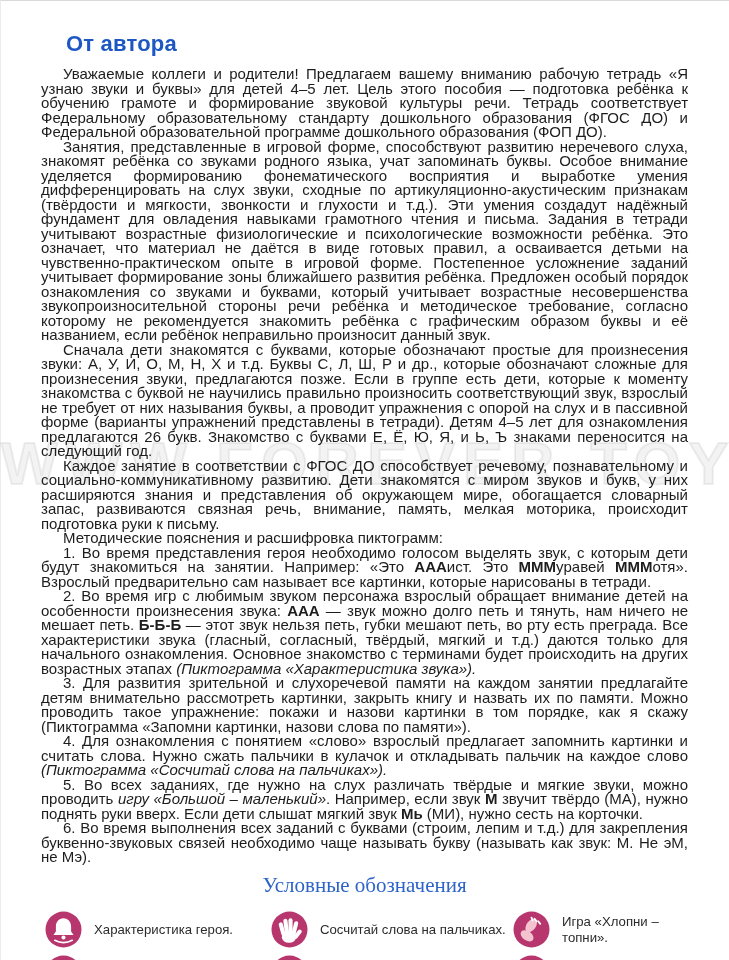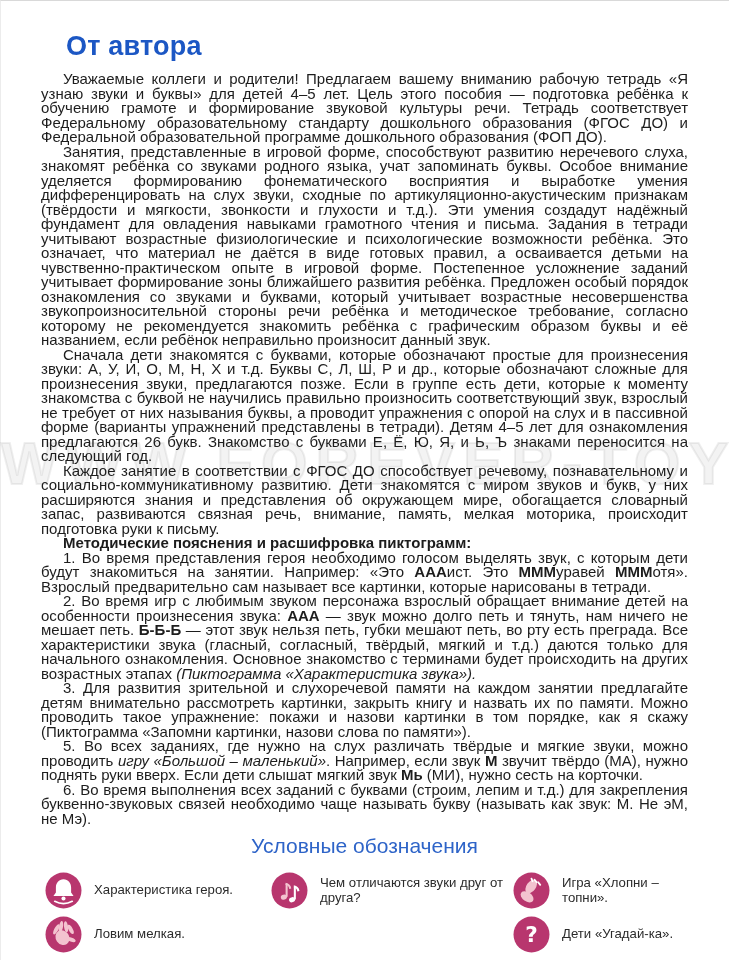--- a/index.html
+++ b/index.html
@@ -20,34 +20,34 @@
   .watermark {
     position: absolute; top: 428px; left: 0; width: 729px;
     text-align: center; font-size: 60px; font-weight: bold;
     letter-spacing: 8px; white-space: nowrap;
     color: rgba(140,140,140,0.10);
     -webkit-text-stroke: 2px rgba(140,140,140,0.14);
     pointer-events: none; z-index: 1;
   }
   .title {
     margin: 30px 0 10px 25px;
-    font-size: 27px; font-weight: bold; color: #1c57c4;
+    font-size: 22px; font-weight: bold; color: #1c57c4;
     letter-spacing: 0.2px;
   }
   .body-text { position: relative; z-index: 2; }
   .body-text p {
     font-size: 15px; line-height: 14.5px;
     text-align: justify; text-indent: 22px;
     hyphens: auto; -webkit-hyphens: auto;
   }
-  .body-text p.bold-head { font-weight: bold; }
+  .body-text p.bold-head { font-weight: normal; }
   .legend-title {
     position: relative; z-index: 2;
     margin: 8px 0 10px 0; text-align: center;
-    font-size: 21px; font-weight: 400; color: #2e64c8;
+    font-size: 21px; font-weight: 400; color: #2e64c8; font-family: Liberation Serif, serif;
   }
   .legend {
     position: relative; z-index: 2;
     display: grid;
     grid-template-columns: 222px 238px auto;
     column-gap: 4px;
     margin-left: 4px;
   }
   .legend-col { display: flex; flex-direction: column; }
   .legend-item {
@@ -68,20 +68,21 @@
 
   <div class="body-text">
     <p><span>Уважаемые коллеги и родители! Предлагаем вашему вниманию рабочую тетрадь «Я узнаю звуки и буквы» для детей 4–5 лет. Цель этого пособия — подготовка ребёнка к обучению грамоте и формирование звуковой культуры речи. Тетрадь соответствует Федеральному образовательному стандарту дошкольного образования (ФГОС ДО) и Федеральной образовательной программе дошкольного образования (ФОП ДО).</span></p>
     <p><span>Занятия, представленные в игровой форме, способствуют развитию неречевого слуха, знакомят ребёнка со звуками родного языка, учат запоминать буквы. Особое внимание уделяется формированию фонематического восприятия и выработке умения дифференцировать на слух звуки, сходные по артикуляционно-акустическим признакам (твёрдости и мягкости, звонкости и глухости и т.д.). Эти умения создадут надёжный фундамент для овладения навыками грамотного чтения и письма. Задания в тетради учитывают возрастные физиологические и психологические возможности ребёнка. Это означает, что материал не даётся в виде готовых правил, а осваивается детьми на чувственно-практическом опыте в игровой форме. Постепенное усложнение заданий учитывает формирование зоны ближайшего развития ребёнка. Предложен особый порядок ознакомления со звуками и буквами, который учитывает возрастные несовершенства звукопроизносительной стороны речи ребёнка и методическое требование, согласно которому не рекомендуется знакомить ребёнка с графическим образом буквы и её названием, если ребёнок неправильно произносит данный звук.</span></p>
     <p><span>Сначала дети знакомятся с буквами, которые обозначают простые для произнесения звуки: А, У, И, О, М, Н, Х и т.д. Буквы С, Л, Ш, Р и др., которые обозначают сложные для произнесения звуки, предлагаются позже. Если в группе есть дети, которые к моменту знакомства с буквой не научились правильно произносить соответствующий звук, взрослый не требует от них называния буквы, а проводит упражнения с опорой на слух и в пассивной форме (варианты упражнений представлены в тетради). Детям 4–5 лет для ознакомления предлагаются 26 букв. Знакомство с буквами Е, Ё, Ю, Я, и Ь, Ъ знаками переносится на следующий год.</span></p>
     <p><span>Каждое занятие в соответствии с ФГОС ДО способствует речевому, познавательному и социально-коммуникативному развитию. Дети знакомятся с миром звуков и букв, у них расширяются знания и представления об окружающем мире, обогащается словарный запас, развиваются связная речь, внимание, память, мелкая моторика, происходит подготовка руки к письму.</span></p>
     <p class="bold-head">Методические пояснения и расшифровка пиктограмм:</p>
     <p><span>1. Во время представления героя необходимо голосом выделять звук, с которым дети будут знакомиться на занятии. Например: «Это </span><span style="font-weight: bold;">ААА</span><span>ист. Это </span><span style="font-weight: bold;">МММ</span><span>уравей </span><span style="font-weight: bold;">МММ</span><span>отя». Взрослый предварительно сам называет все картинки, которые нарисованы в тетради.</span></p>
     <p><span>2. Во время игр с любимым звуком персонажа взрослый обращает внимание детей на особенности произнесения звука: </span><span style="font-weight: bold;">ААА</span><span> — звук можно долго петь и тянуть, нам ничего не мешает петь. </span><span style="font-weight: bold;">Б-Б-Б</span><span> — этот звук нельзя петь, губки мешают петь, во рту есть преграда. Все характеристики звука (гласный, согласный, твёрдый, мягкий и т.д.) даются только для начального ознакомления. Основное знакомство с терминами будет происходить на других возрастных этапах </span><span style="font-style: italic;">(Пиктограмма «Характеристика звука»).</span></p>
     <p><span>3. Для развития зрительной и слухоречевой памяти на каждом занятии предлагайте детям внимательно рассмотреть картинки, закрыть книгу и назвать их по памяти. Можно проводить такое упражнение: покажи и назови картинки в том порядке, как я скажу </span><span style="">(Пиктограмма «Запомни картинки, назови слова по памяти»).</span></p>
+    <p><span>4. Для ознакомления с понятием «слово» взрослый предлагает запомнить картинки и считать слова. Нужно сжать пальчики в кулачок и откладывать пальчик на каждое слово </span><span style="font-style: italic;">(Пиктограмма «Сосчитай слова на пальчиках»).</span></p>
     <p><span>5. Во всех заданиях, где нужно на слух различать твёрдые и мягкие звуки, можно проводить </span><span style="font-style: italic;">игру «Большой – маленький»</span><span>. Например, если звук </span><span style="font-weight: bold;">М</span><span> звучит твёрдо (МА), нужно поднять руки вверх. Если дети слышат мягкий звук </span><span style="font-weight: bold;">Мь</span><span> (МИ), нужно сесть на корточки.</span></p>
     <p><span>6. Во время выполнения всех заданий с буквами (строим, лепим и т.д.) для закрепления буквенно-звуковых связей необходимо чаще называть букву (называть как звук: М. Не эМ, не Мэ).</span></p>
   </div>
 
   <h2 class="legend-title">Условные обозначения</h2>
 
   <div class="legend">
 
     <div class="legend-col">
       <div class="legend-item">
@@ -128,20 +129,36 @@
         </span>
         <span class="llabel">Запомни картинки, назови слова по слова.</span>
       </div>
     </div>
 
     <div class="legend-col">
       <div class="legend-item">
         <span class="licon">
           <svg width="37" height="37" viewBox="0 0 36 36">
               <circle cx="18" cy="18" r="17.5" fill="#b8366e"></circle>
+              <g stroke="#ffffff" stroke-width="4" stroke-linecap="round">
+                <line x1="12" y1="22" x2="9.5" y2="13"></line>
+                <line x1="15.5" y1="21" x2="14" y2="9.5"></line>
+                <line x1="19" y1="21" x2="19" y2="9"></line>
+                <line x1="22" y1="22" x2="24.5" y2="12"></line>
+                <line x1="24" y1="25" x2="28" y2="20"></line>
+              </g>
+              <ellipse cx="17.5" cy="25.5" rx="7" ry="5.5" fill="#ffffff"></ellipse>
+            </svg>
+        </span>
+        <span class="llabel">Сосчитай слова на пальчиках.</span>
+      </div>
+      <div class="legend-item">
+        <span class="licon">
+          <svg width="37" height="37" viewBox="0 0 36 36">
+              <circle cx="18" cy="18" r="17.5" fill="#b8366e"></circle>
               <g fill="#f3c3cf">
                 <ellipse cx="12.5" cy="24.5" rx="3" ry="2.4" transform="rotate(-20 12.5 24.5)"></ellipse>
                 <rect x="14.2" y="11" width="2" height="13.5" rx="1"></rect>
                 <path d="M14.2 10.5q5 1 5.5 5.5l-2 .5q-.5-3.5-3.5-4z"></path>
               </g>
               <g fill="#ffffff">
                 <ellipse cx="20.5" cy="27" rx="3" ry="2.4" transform="rotate(-20 20.5 27)"></ellipse>
                 <rect x="22.2" y="13.5" width="2" height="13.5" rx="1"></rect>
                 <path d="M22.2 13q5 1 5.5 5.5l-2 .5q-.5-3.5-3.5-4z"></path>
               </g>

